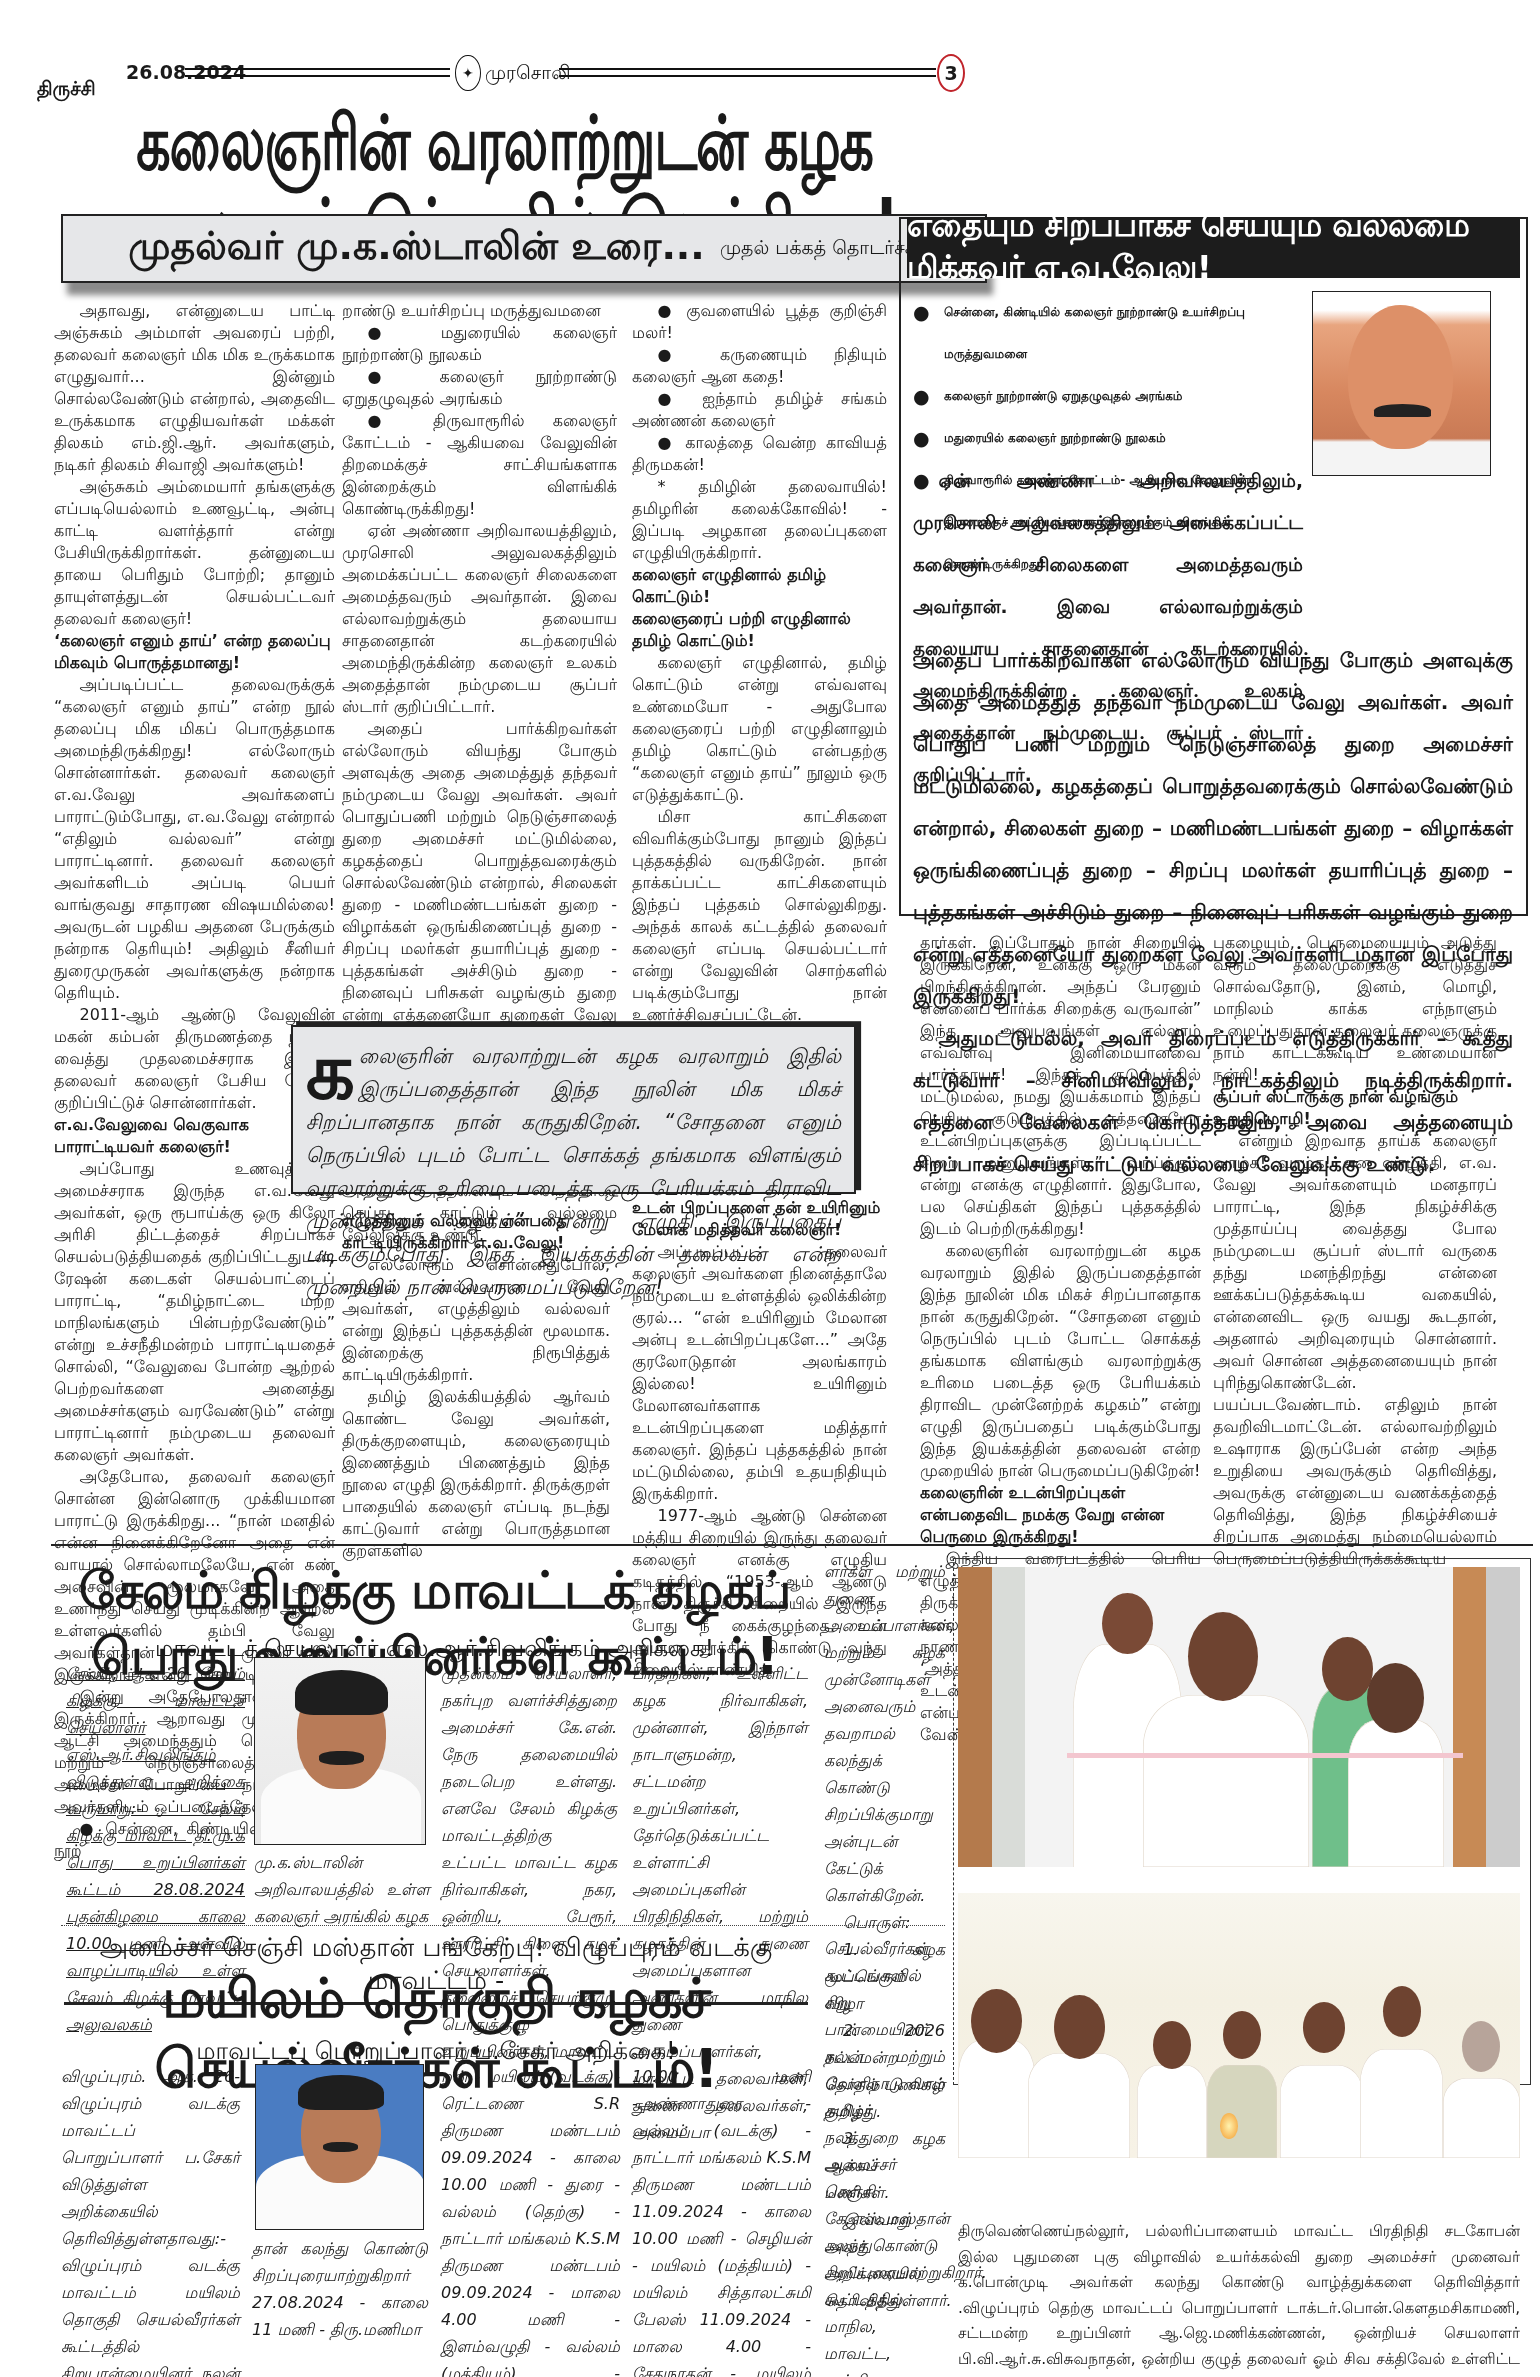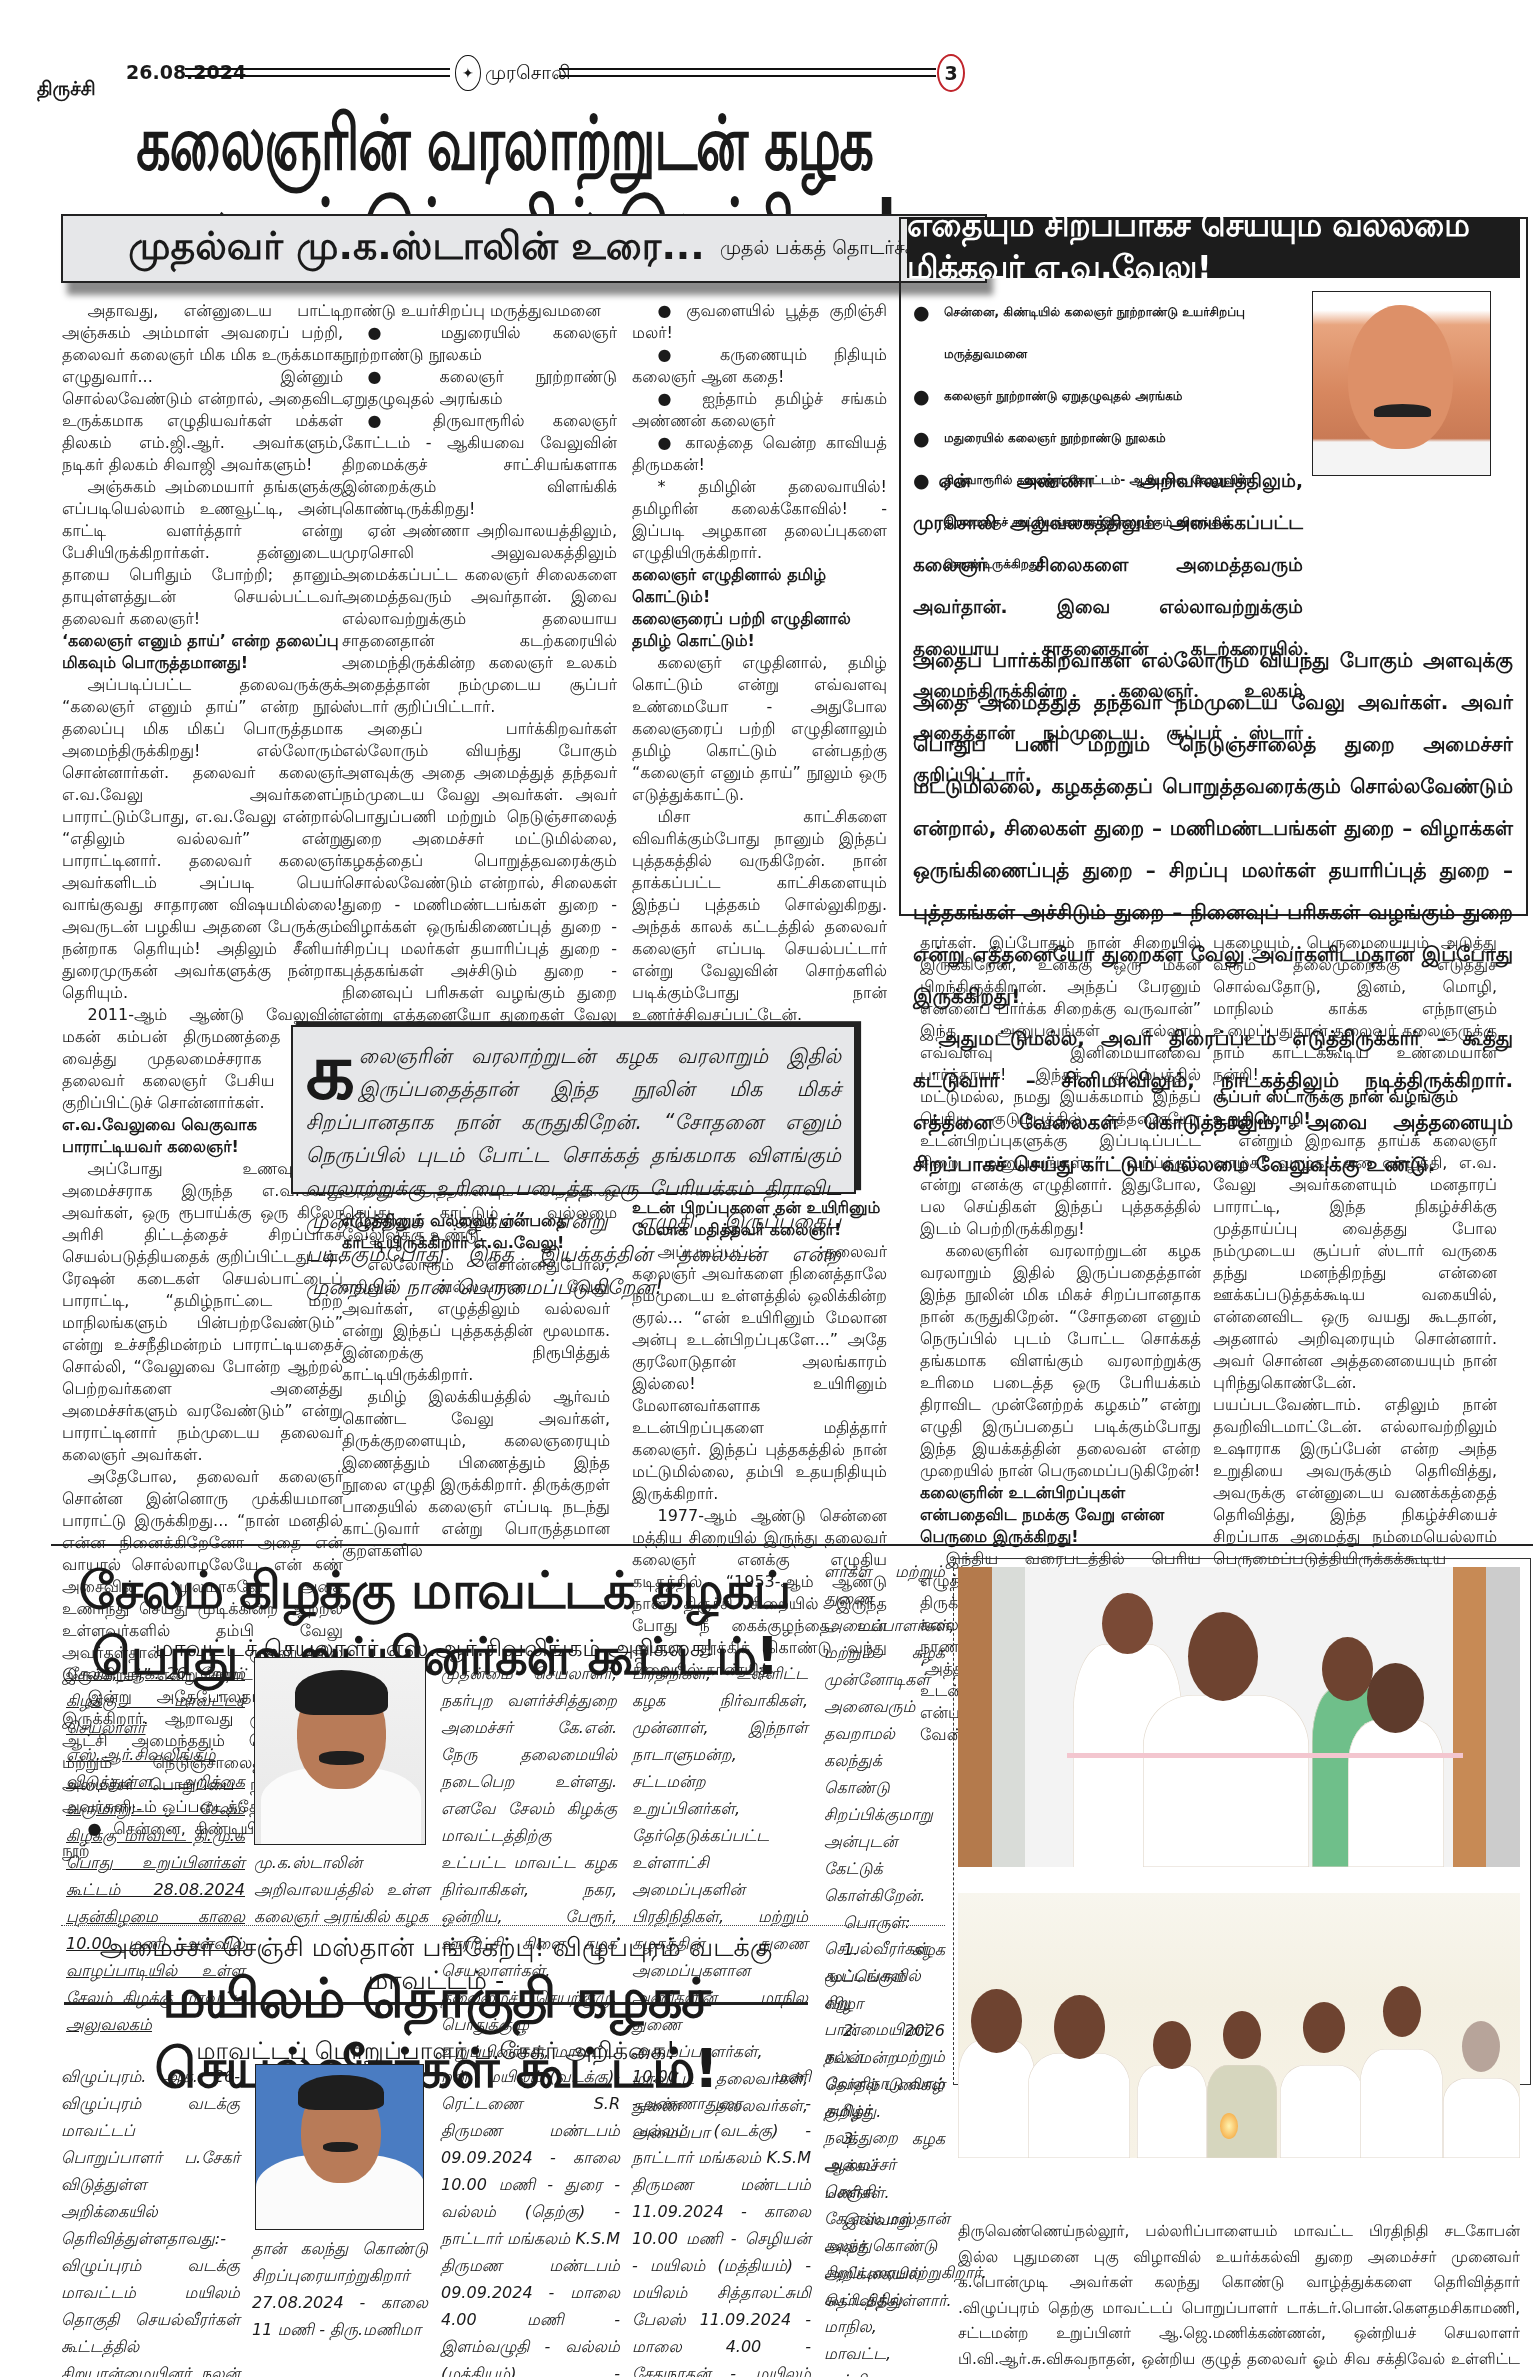--- a/index.html
+++ b/index.html
@@ -91,21 +91,21 @@
   <div class="abs mh-page">3</div>
 </div>
 
 <div class="abs headline">கலைஞரின் வரலாற்றுடன் கழக வரலாறும் இந்நூலில் இருக்கிறது!</div>
 
 <div class="abs speech-box">
   <span class="speech-title">முதல்வர் மு.க.ஸ்டாலின் உரை...</span>
   <span class="speech-sub">முதல் பக்கத் தொடர்ச்சி</span>
 </div>
 
-<div class="abs col" style="left:54px;top:300px;width:281px;margin-left:8px;">
+<div class="abs col" style="left:54px;top:300px;width:281px;">
   <p>அதாவது, என்னுடைய பாட்டி அஞ்சுகம் அம்மாள் அவரைப் பற்றி, தலைவர் கலைஞர் மிக மிக உருக்கமாக எழுதுவார்... இன்னும் சொல்லவேண்டும் என்றால், அதைவிட உருக்கமாக எழுதியவர்கள் மக்கள் திலகம் எம்.ஜி.ஆர். அவர்களும், நடிகர் திலகம் சிவாஜி அவர்களும்!</p>
   <p>அஞ்சுகம் அம்மையார் தங்களுக்கு எப்படியெல்லாம் உணவூட்டி, அன்பு காட்டி வளர்த்தார் என்று பேசியிருக்கிறார்கள். தன்னுடைய தாயை பெரிதும் போற்றி; தானும் தாயுள்ளத்துடன் செயல்பட்டவர் தலைவர் கலைஞர்!</p>
   <p class="sub">‘கலைஞர் எனும் தாய்’ என்ற தலைப்பு மிகவும் பொருத்தமானது!</p>
   <p>அப்படிப்பட்ட தலைவருக்குக் “கலைஞர் எனும் தாய்” என்ற நூல் தலைப்பு மிக மிகப் பொருத்தமாக அமைந்திருக்கிறது! எல்லோரும் சொன்னார்கள். தலைவர் கலைஞர் எ.வ.வேலு அவர்களைப் பாராட்டும்போது, எ.வ.வேலு என்றால் “எதிலும் வல்லவர்” என்று பாராட்டினார். தலைவர் கலைஞர் அவர்களிடம் அப்படி பெயர் வாங்குவது சாதாரண விஷயமில்லை! அவருடன் பழகிய அதனை பேருக்கும் நன்றாக தெரியும்! அதிலும் சீனியர் துரைமுருகன் அவர்களுக்கு நன்றாக தெரியும்.</p>
   <p>2011-ஆம் ஆண்டு வேலுவின் மகன் கம்பன் திருமணத்தை நடத்தி வைத்து முதலமைச்சராக இருந்த தலைவர் கலைஞர் பேசிய போது, குறிப்பிட்டுச் சொன்னார்கள்.</p>
   <p class="sub">எ.வ.வேலுவை வெகுவாக பாராட்டியவர் கலைஞர்!</p>
   <p>அப்போது உணவுத்துறை அமைச்சராக இருந்த எ.வ.வேலு அவர்கள், ஒரு ரூபாய்க்கு ஒரு கிலோ அரிசி திட்டத்தைச் சிறப்பாகச் செயல்படுத்தியதைக் குறிப்பிட்டதுடன், ரேஷன் கடைகள் செயல்பாட்டைப் பாராட்டி, “தமிழ்நாட்டை மற்ற மாநிலங்களும் பின்பற்றவேண்டும்” என்று உச்சநீதிமன்றம் பாராட்டியதைச் சொல்லி, “வேலுவை போன்ற ஆற்றல் பெற்றவர்களை அனைத்து அமைச்சர்களும் வரவேண்டும்” என்று பாராட்டினார் நம்முடைய தலைவர் கலைஞர் அவர்கள்.</p>
   <p>அதேபோல, தலைவர் கலைஞர் சொன்ன இன்னொரு முக்கியமான பாராட்டு இருக்கிறது... “நான் மனதில் என்ன நினைக்கிறேனோ அதை என் வாயால் சொல்லாமலேயே, என் கண் அசைவின் மூலமாகவே அதை உணர்ந்து செய்து முடிக்கின்ற ஆற்றல் உள்ளவர்களில் தம்பி வேலு அவர்கள்தான் முதலிடத்தில் இருக்கிறார்” என்று பாராட்டினார்.</p>
   <p>இன்று அதேபோலதான் வேலு இருக்கிறார். ஆறாவது முறை கழக ஆட்சி அமைந்ததும் பொதுப்பணி மற்றும் நெடுஞ்சாலைத் துறை அமைச்சர் பொறுப்பை நான் வேலு அவர்களிடம் ஒப்படைத்தேன்.</p>
   <p>● சென்னை, கிண்டியில் கலைஞர் நூற்</p>

